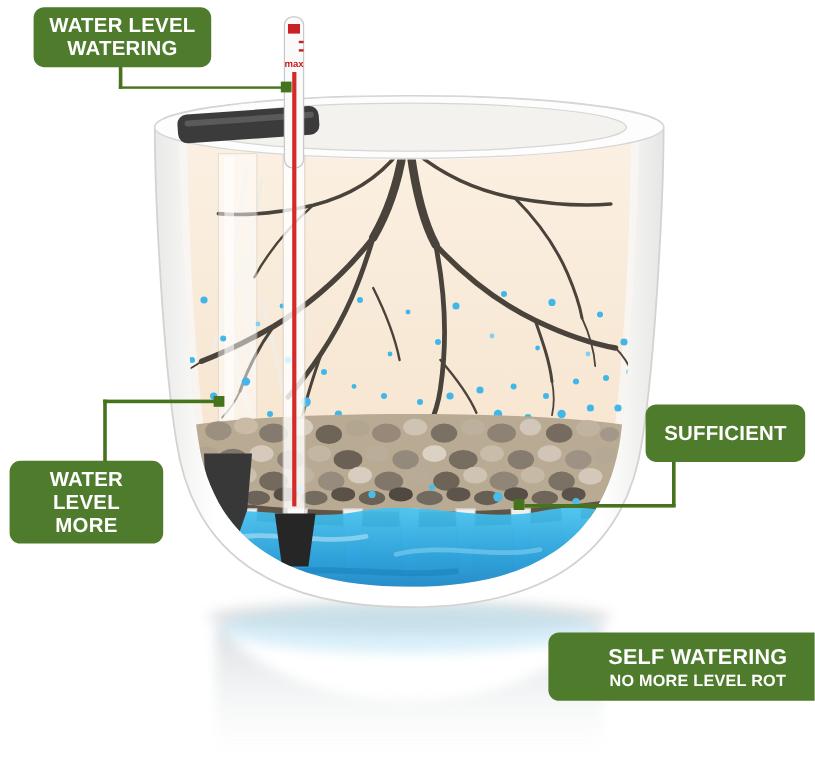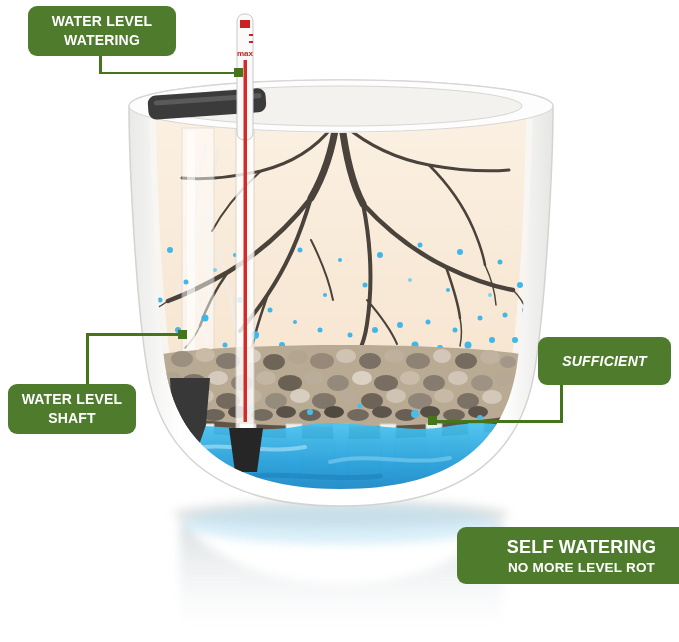--- a/index.html
+++ b/index.html
@@ -4,21 +4,21 @@
 <style>
   * { margin:0; padding:0; box-sizing:border-box; }
   html,body { width:679px; height:642px; background:#ffffff; font-family:"Liberation Sans", sans-serif; }
   .stage { position:relative; width:679px; height:642px; background:#ffffff; overflow:hidden; }
   .art { position:absolute; left:0; top:0; }
   .badge {
     position:absolute; background:#4e7b2c; color:#ffffff; border-radius:9px;
     display:flex; flex-direction:column; align-items:center; justify-content:center;
     text-align:center; font-weight:bold; padding:6px 8px; letter-spacing:0.2px;
   }
-  .badge-std { font-size:14px; line-height:19px;align-items:center; }
+  .badge-std { font-size:17px; line-height:19px;align-items:center; }
   .badge-self .self-l1 { font-size:18px; line-height:24px; }
   .badge-self .self-l2 { font-size:13.5px; line-height:18px; }
   .cline { position:absolute; background:#45741d; }
   .csq { position:absolute; width:9px; height:9px; background:#45741d; }
 </style>
 </head>
 <body>
 
 <div class="stage">
 
@@ -276,24 +276,24 @@
   <div class="cline" style="left:437px;top:420px;width:126px;height:2.5px;"></div>
   <div class="csq" style="left:428px;top:416px;"></div>
 
   <div class="badge badge-std" style="left:28px;top:6px;width:148px;min-height:48px;">
     <span>WATER LEVEL</span>
     <span>WATERING</span>
   </div>
 
   <div class="badge badge-std" style="left:8px;top:384px;width:128px;min-height:48px;">
     <span>WATER LEVEL</span>
-    <span>SHAFT</span>
+    <span>MORE</span>
   </div>
 
-  <div class="badge badge-std" style="left:538px;top:337px;width:133px;min-height:48px;font-style:italic;">
+  <div class="badge badge-std" style="left:538px;top:337px;width:133px;min-height:48px;">
     <span>SUFFICIENT</span>
   </div>
 
   <div class="badge badge-self" style="left:457px;top:527px;width:249px;min-height:57px;">
     <span class="self-l1">SELF WATERING</span>
     <span class="self-l2">NO MORE LEVEL ROT</span>
   </div>
 
 </div>
 

